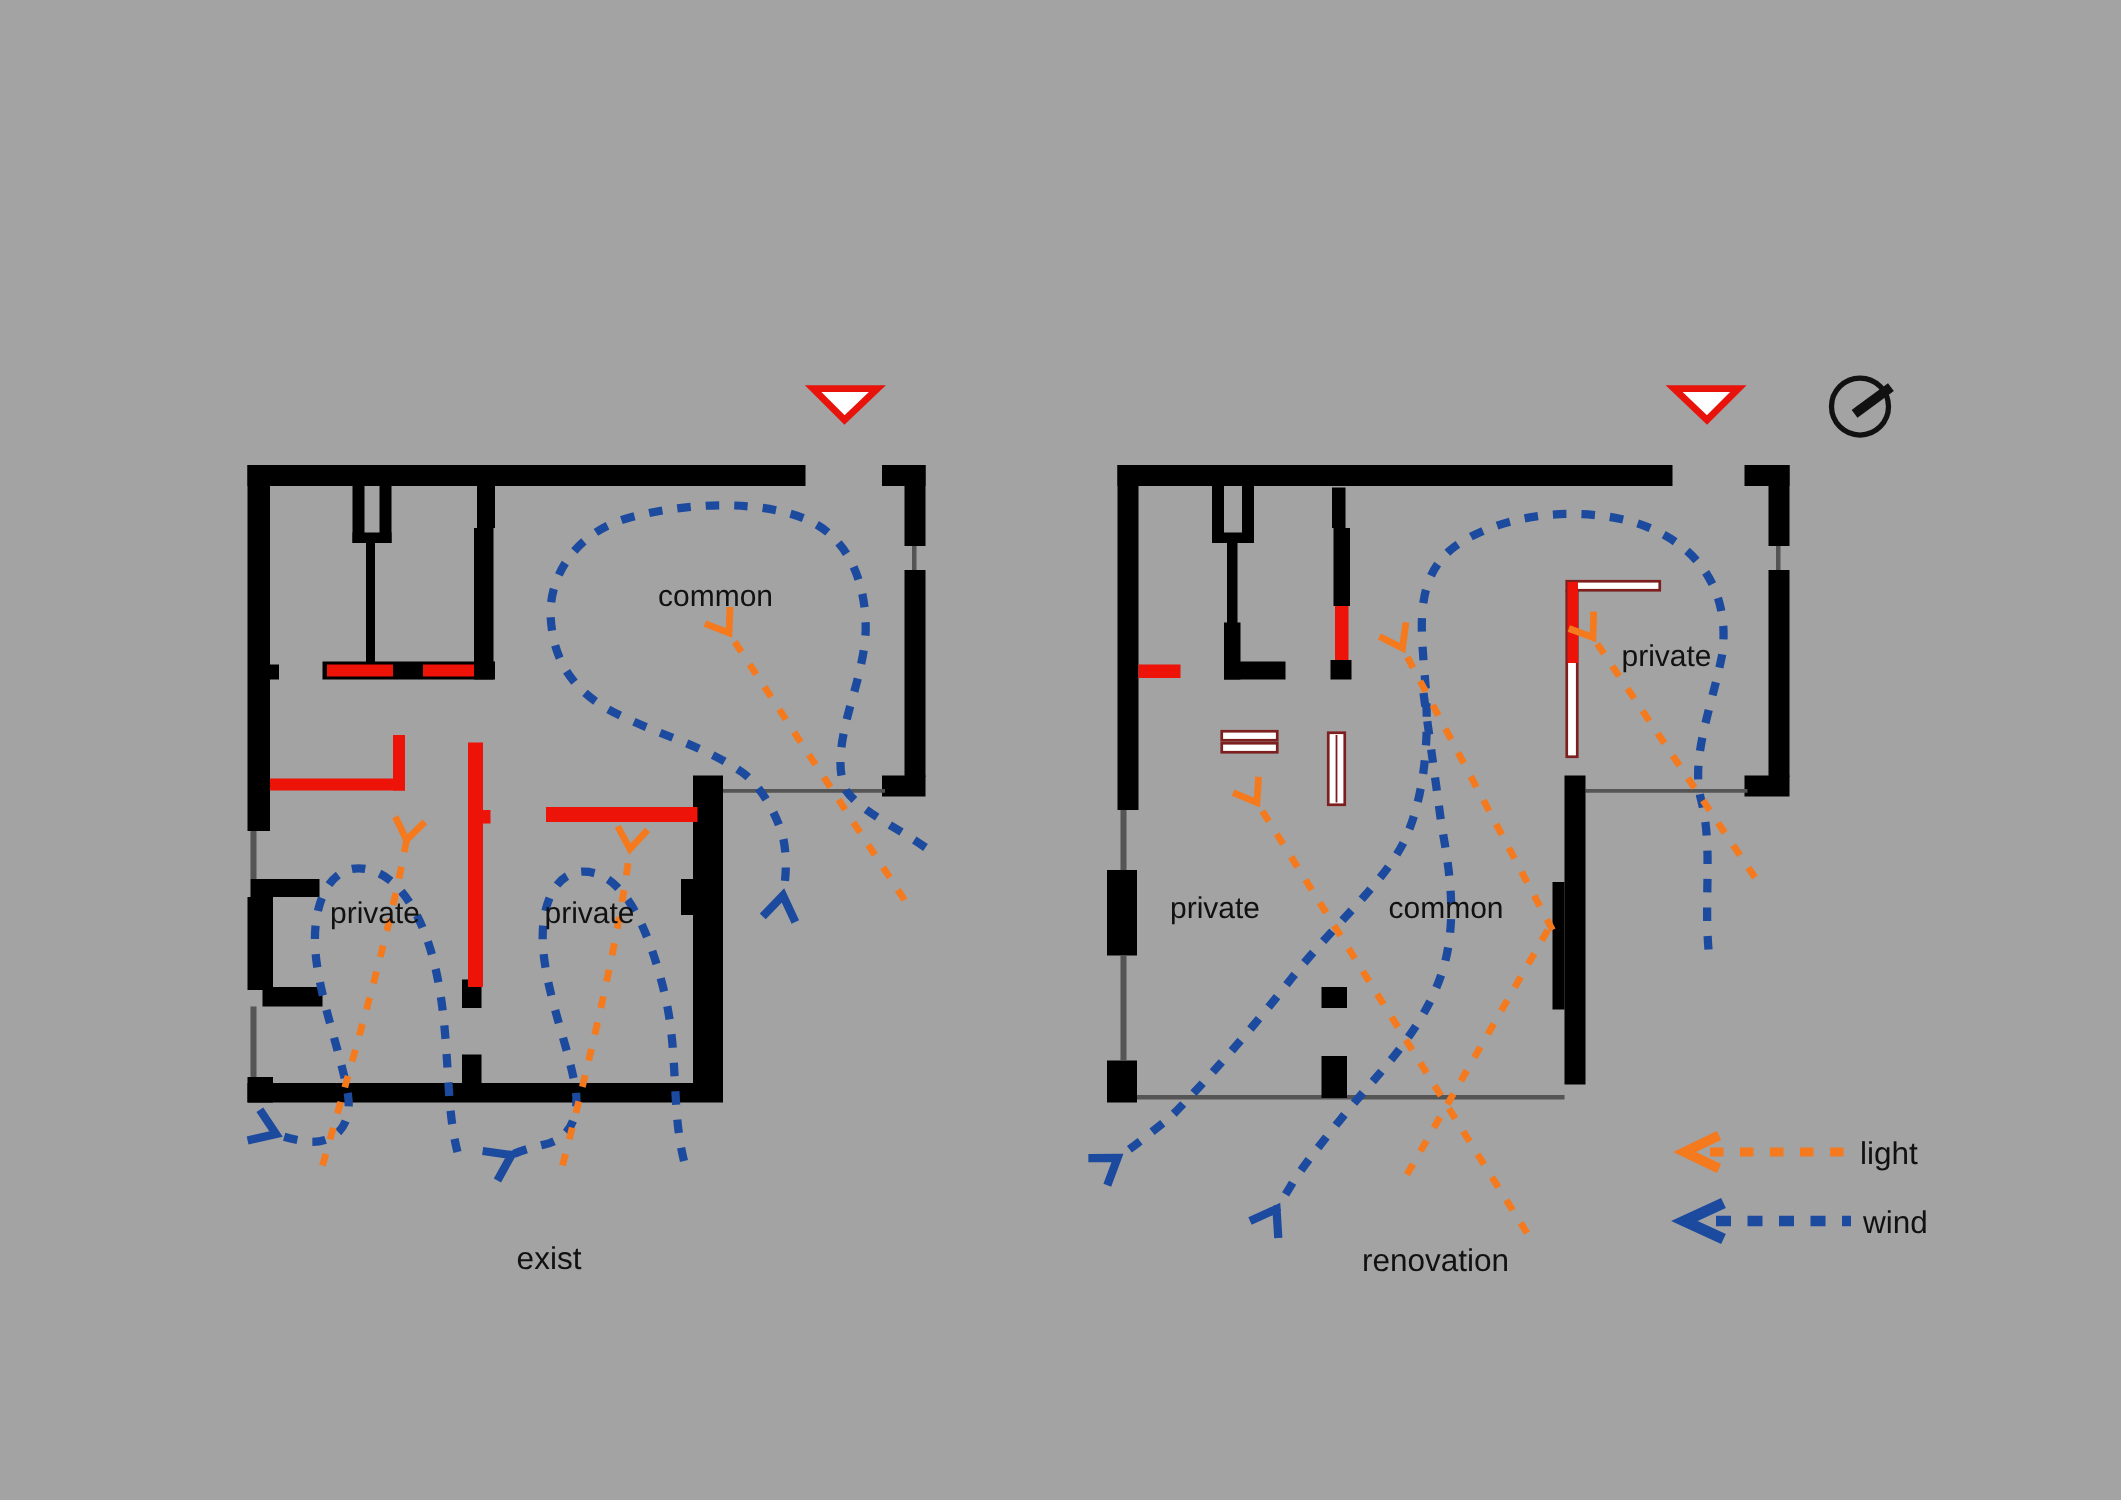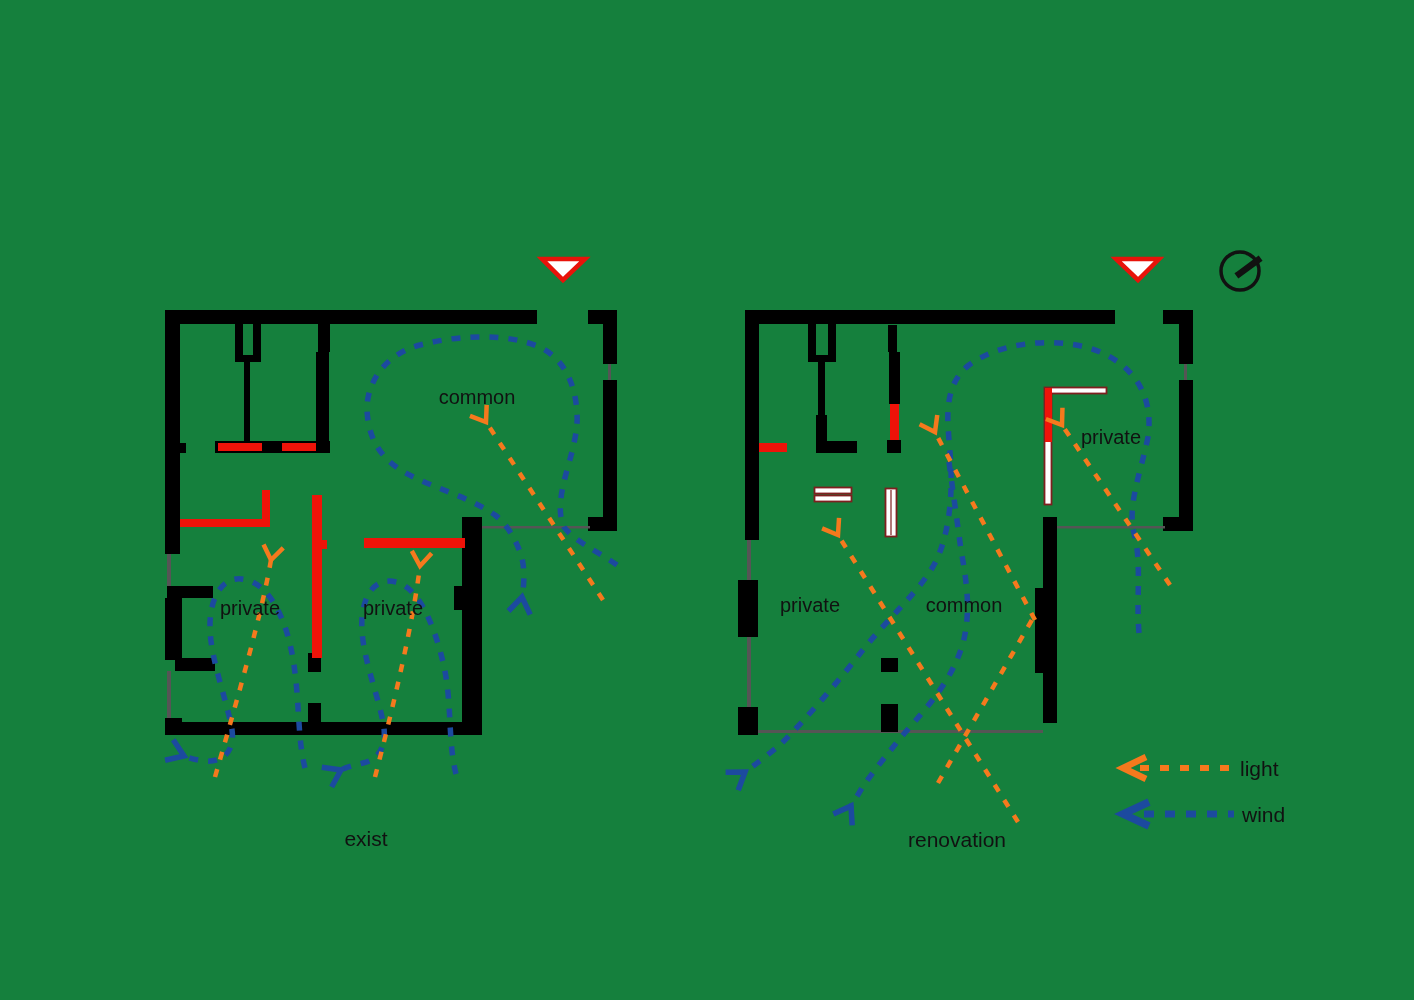--- a/index.html
+++ b/index.html
@@ -1,16 +1,16 @@
 <!DOCTYPE html>
 <html><head>
 <meta charset="utf-8">
 <style>
   html,body{margin:0;padding:0;background:#ffffff;}
-  .canvas{position:relative;width:1414px;height:1000px;background:#15803d;overflow:hidden;
+  .canvas{position:relative;width:1414px;height:1000px;background:#a3a3a3;overflow:hidden;
           font-family:"Liberation Sans",sans-serif;}
   svg{position:absolute;left:0;top:0;}
   .wall{fill:#000000;stroke:none;}
   .thinline{fill:#555555;stroke:none;}
   .red{fill:#ee1309;stroke:none;}
   .marout{fill:#ffffff;stroke:#7e1f1f;stroke-width:1.8;}
   .marline{stroke:#7e1f1f;stroke-width:1.2;fill:none;}
   .wind{fill:none;stroke:#1c4a9f;stroke-width:5.5;stroke-dasharray:9 10;}
   .light{fill:none;stroke:#f5791d;stroke-width:4.5;stroke-dasharray:8 10;}
   .lbl{font-size:20px;fill:#111111;}

